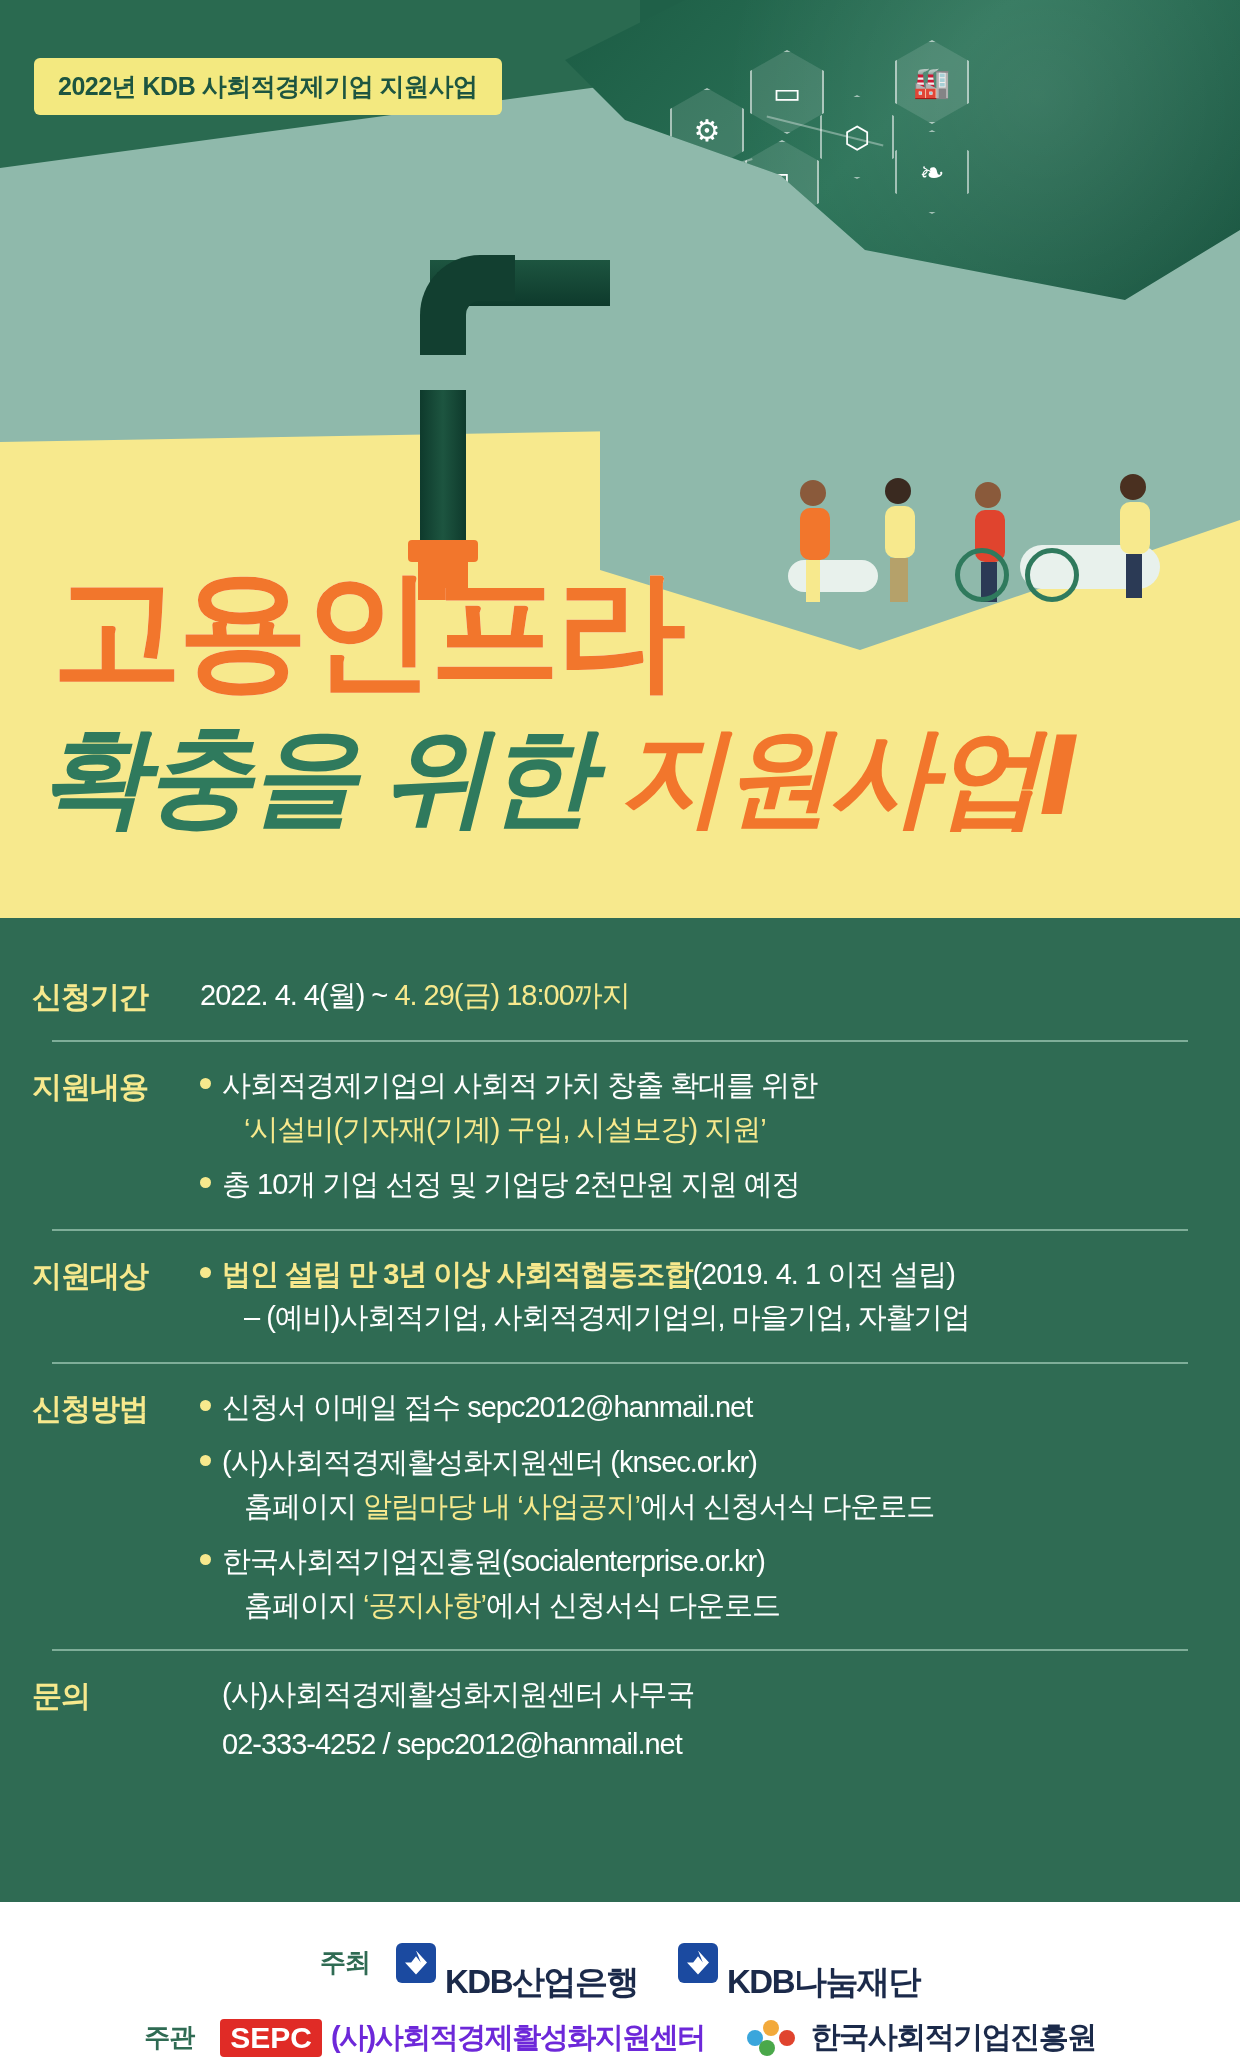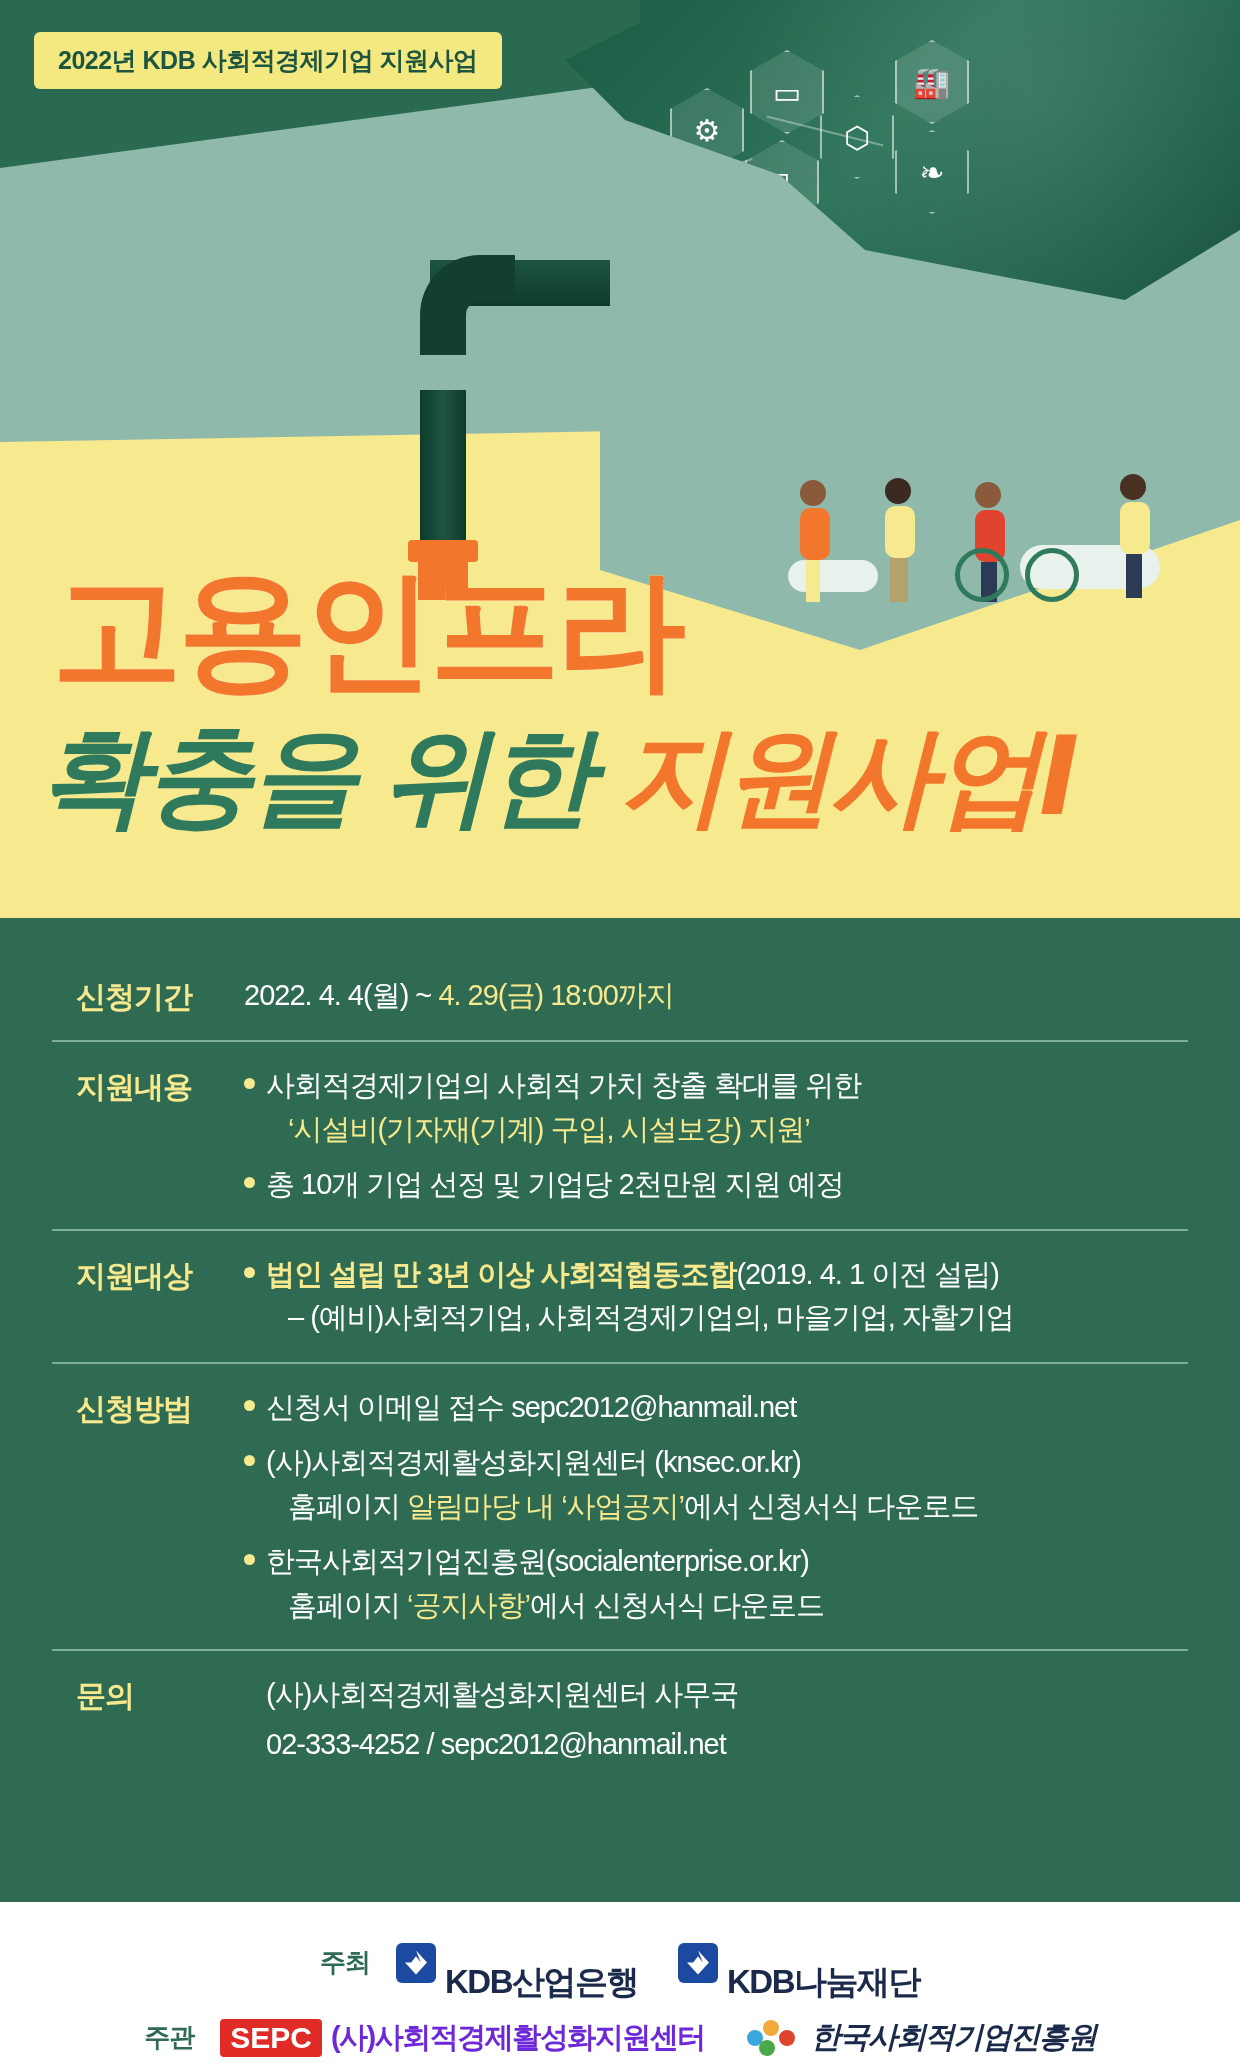--- a/index.html
+++ b/index.html
@@ -83,21 +83,21 @@
     position:absolute; left:418px; top:560px; width:50px; height:40px;
     background:#f2762c;
   }
   .pipe-lower {
     position:absolute; left:420px; top:390px; width:46px; height:160px;
     background:linear-gradient(90deg,#0e3a2c,#1d5540,#0e3a2c);
   }
 
   
   .tag {
-    position:absolute; left:34px; top:32px;
+    position:absolute; left:34px; top:58px;
     background:#f3e980;
     color:#1d5540;
     font-weight:bold;
     font-size:25px;
     padding:12px 24px;
     border-radius:6px;
     letter-spacing:-0.5px;
     z-index:5;
   }
 
@@ -126,21 +126,21 @@
   .cloud { position:absolute; background:#e8f1ec; border-radius:40px; }
 
   
   .info {
     position:relative;
     background:#2f6b53;
     padding:34px 0 10px 0;
   }
   .row {
     display:flex;
-    padding:0 76px;
+    padding:0 32px;
     align-items:flex-start;
   }
   .row-inner { display:flex; width:100%; padding:22px 0; }
   .rowline { margin:0 52px; border-top:2px solid #7fae99; }
   .label {
     width:168px; flex:0 0 168px;
     color:#f7e98d; font-size:30px; font-weight:bold;
     letter-spacing:-1px; padding-top:3px;
   }
   .content { flex:1; color:#ffffff; font-size:29px; line-height:1.5; letter-spacing:-1px; }
@@ -177,21 +177,21 @@
   .f-logo-text { font-size:33px; font-weight:bold; color:#1b2a4a; letter-spacing:-1.5px;margin-top:40px; }
   .sepc-mark {
     background:#e02b26; color:#ffffff; font-weight:bold; font-size:30px;
     padding:2px 10px; border-radius:4px; margin-right:9px; letter-spacing:0px;
   }
   .sepc-text { font-size:29px; font-weight:bold; color:#6d28d9; letter-spacing:-1.5px; }
   .kosea-mark {
     width:56px; height:40px; margin-right:10px; position:relative;
   }
   .kosea-dot { position:absolute; border-radius:50%; }
-  .kosea-text { font-size:30px; font-weight:bold; color:#1b2a4a; letter-spacing:-1.5px;font-style:italic; }
+  .kosea-text { font-size:30px; font-weight:bold; color:#1b2a4a; letter-spacing:-1.5px; }
 </style>
 </head>
 <body>
 
 <div class="hero">
   <div class="hero-band-dark"></div>
   <div class="hero-green-left"></div>
   <div class="hero-band-teal"></div>
   <div class="hero-yellow"></div>
   <div class="hero-teal-wedge"></div>

